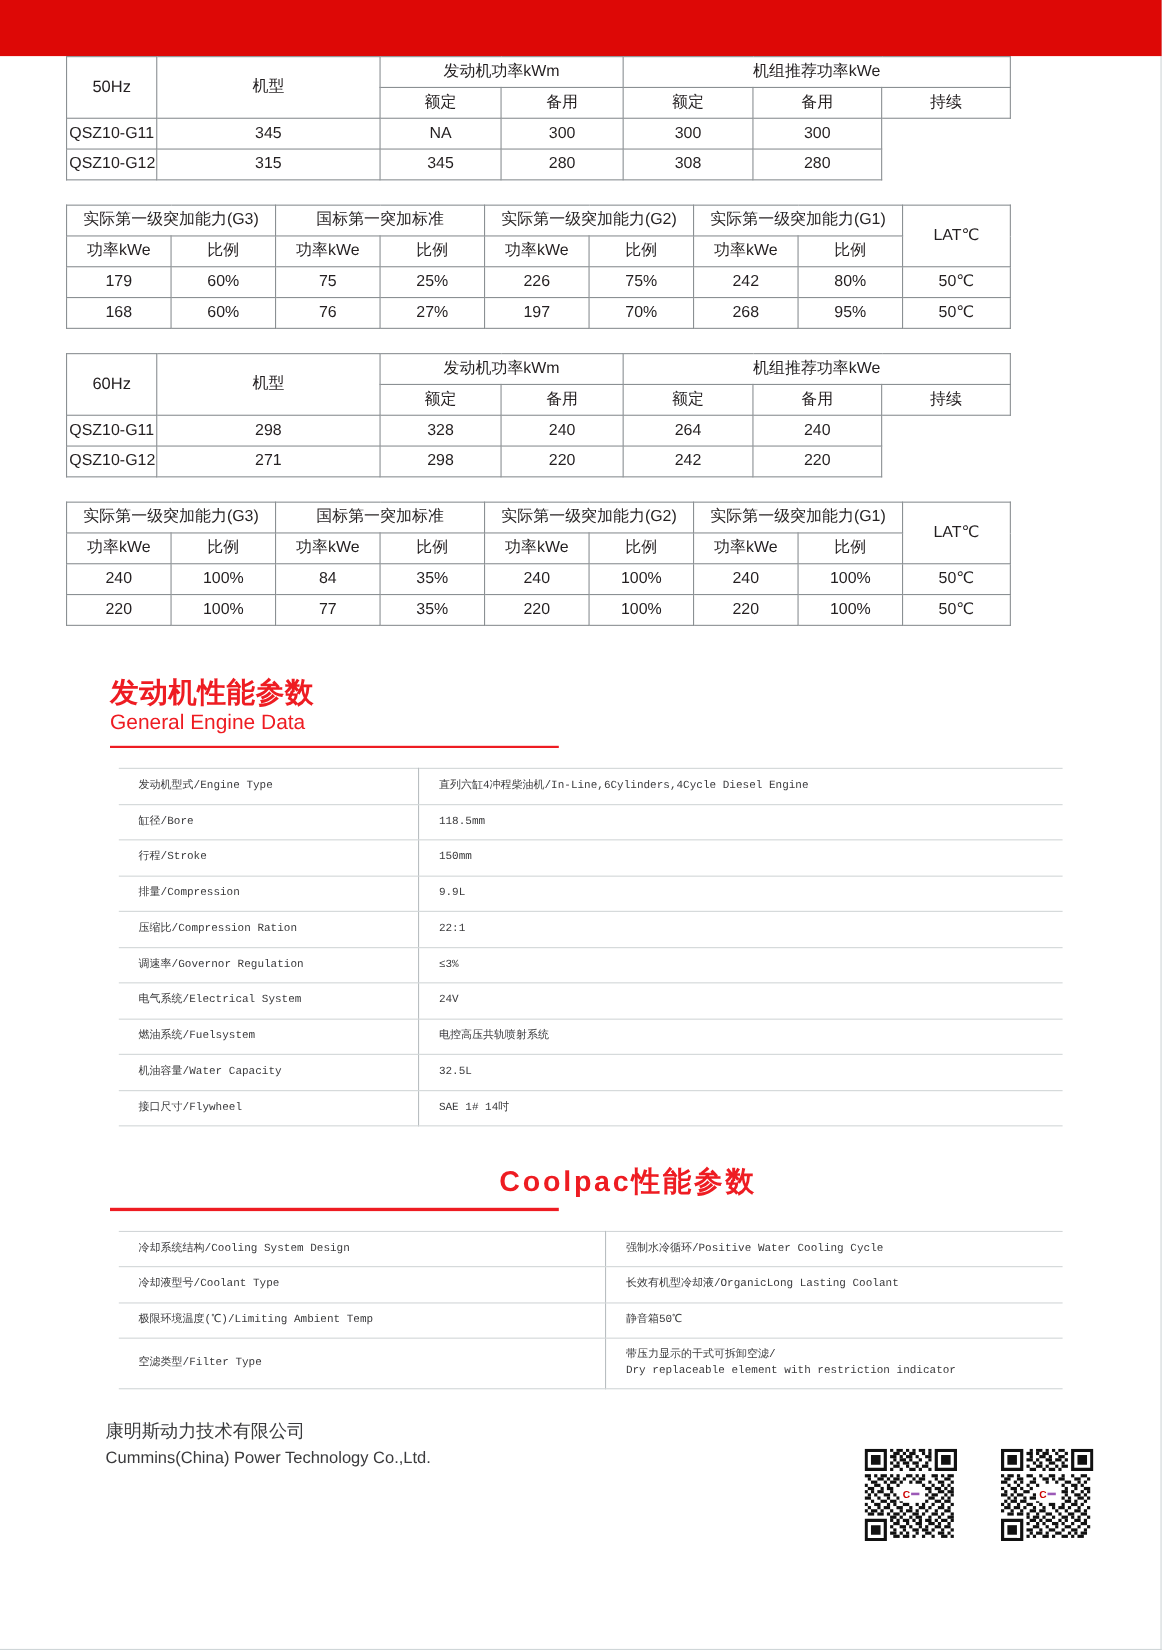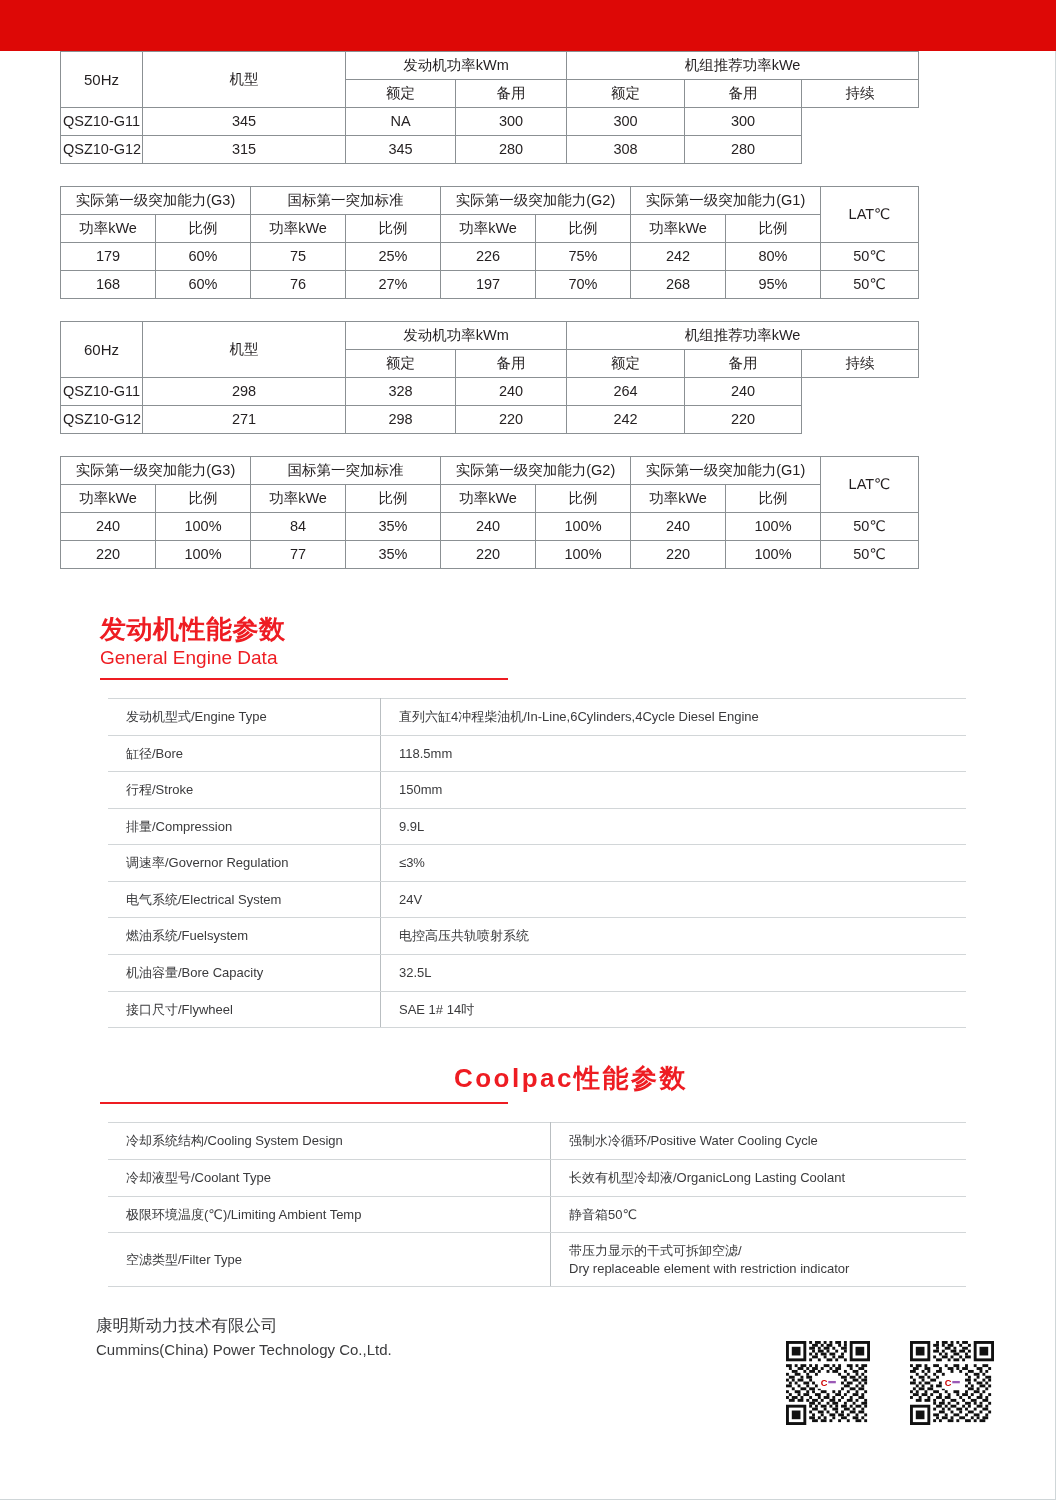--- a/index.html
+++ b/index.html
@@ -85,22 +85,23 @@
     height: 2.5px;
     background: #ee1c22;
     margin-top: 8px;
   }
 
   
   table.data {
     border-collapse: collapse;
     width: 858px;
     table-layout: fixed;
-    font-size: 13px;
+    font-size: 10px;
     margin-left: 108px;
+    font-family: Liberation Mono, monospace;
   }
   table.data td {
     border-top: 1px solid #d2d6d8;
     border-bottom: 1px solid #d2d6d8;
     padding: 9px 4px 9px 18px;
     vertical-align: middle;
     line-height: 1.35;
     color: #3a3a3c;
   }
   table.data td.k {
@@ -359,33 +360,37 @@
         </tr>
         <tr>
           <td class="k">行程/Stroke</td>
           <td>150mm</td>
         </tr>
         <tr>
           <td class="k">排量/Compression</td>
           <td>9.9L</td>
         </tr>
         <tr>
+          <td class="k">压缩比/Compression Ration</td>
+          <td>22:1</td>
+        </tr>
+        <tr>
           <td class="k">调速率/Governor Regulation</td>
           <td>≤3%</td>
         </tr>
         <tr>
           <td class="k">电气系统/Electrical System</td>
           <td>24V</td>
         </tr>
         <tr>
           <td class="k">燃油系统/Fuelsystem</td>
           <td>电控高压共轨喷射系统</td>
         </tr>
         <tr>
-          <td class="k">机油容量/Bore Capacity</td>
+          <td class="k">机油容量/Water Capacity</td>
           <td>32.5L</td>
         </tr>
         <tr>
           <td class="k">接口尺寸/Flywheel</td>
           <td>SAE 1#  14吋</td>
         </tr>
       </tbody>
     </table>
 
     <div class="section-head" style="margin-top:36px;text-align:center;">

